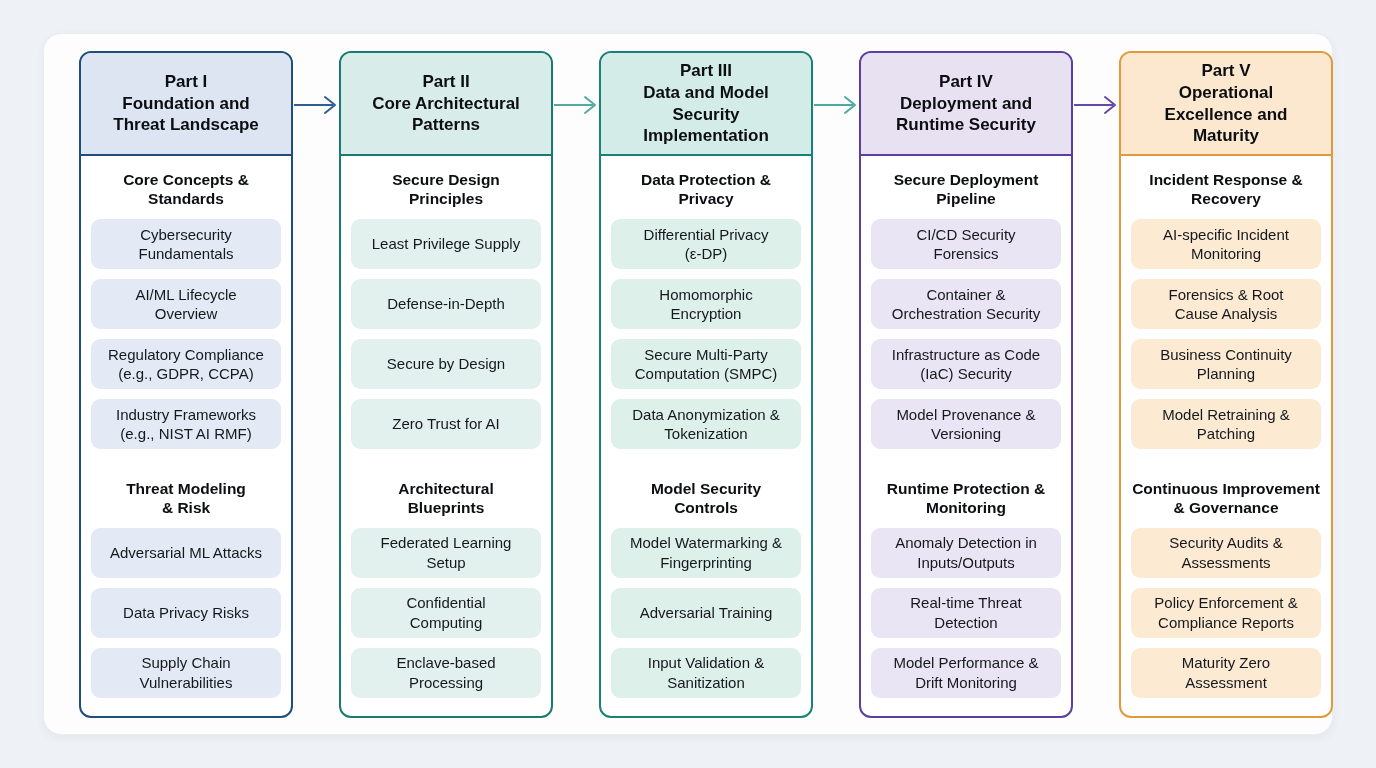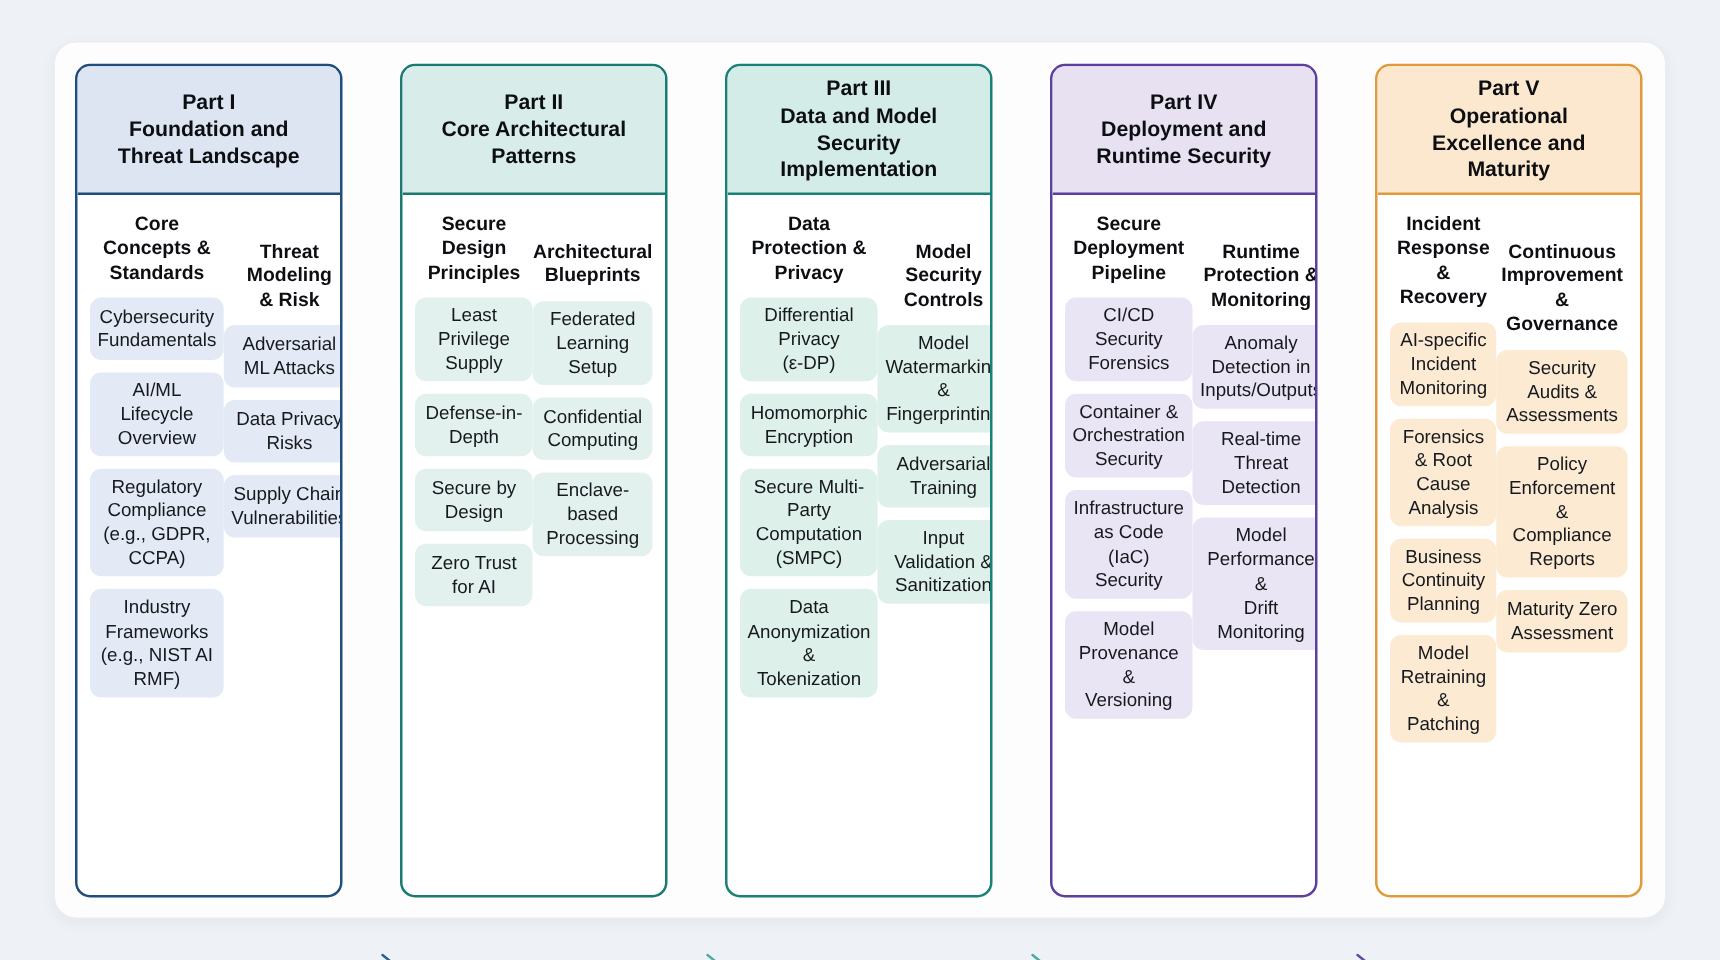--- a/index.html
+++ b/index.html
@@ -15,23 +15,22 @@
     position: absolute;
     left: 43px; top: 33px;
     width: 1290px; height: 702px;
     background: #fdfdfe;
     border: 1px solid #e9ecf0;
     border-radius: 18px;
     box-shadow: 0 3px 10px rgba(30,40,70,0.05);
   }
   .board {
     position: absolute;
-    left: 16px; top: 17px;
-    display: flex;
-    align-items: flex-end;
+    left: 35px; top: 17px;
+    display: flex;
   }
   .col {
     width: 214px; height: 667px;
     border: 2px solid var(--border, #333);
     border-radius: 12px;
     background: #ffffff;
     overflow: hidden;
     display: flex;
     flex-direction: column;
   }
@@ -49,21 +48,21 @@
     font-size: 17px;
     line-height: 1.28;
     text-align: center;
     white-space: pre-line;
     color: #0c0e12;
   }
   .col-body {
     flex: 1 1 auto;
     padding: 6px 10px 16px;
     display: flex;
-    flex-direction: row;
+    flex-direction: column;
   }
   .section { display: flex; flex-direction: column; }
   .section--second { margin-top: 22px; }
   .section-heading {
     font-weight: bold;
     font-size: 15.5px;
     line-height: 1.25;
     text-align: center;
     white-space: pre-line;
     color: #0c0e12;

